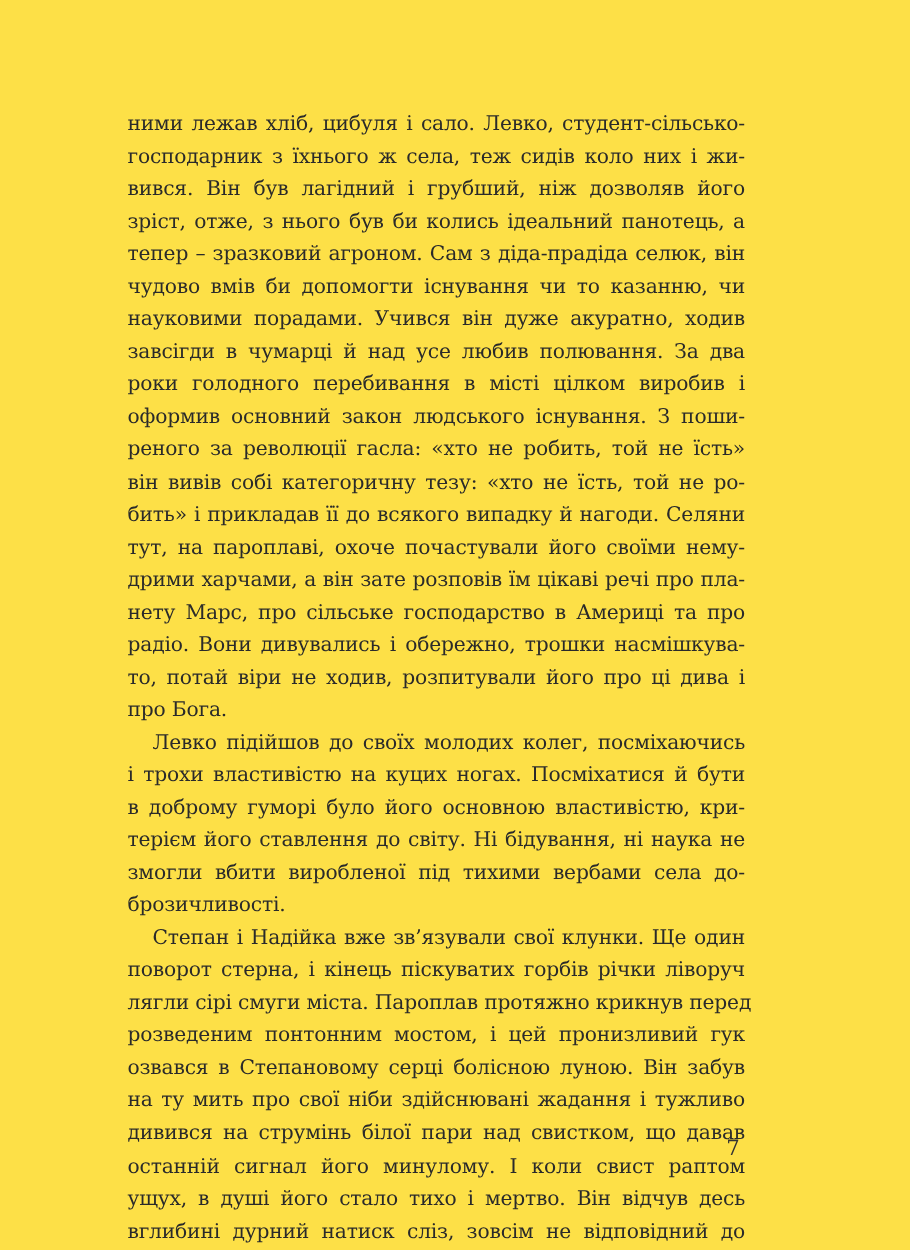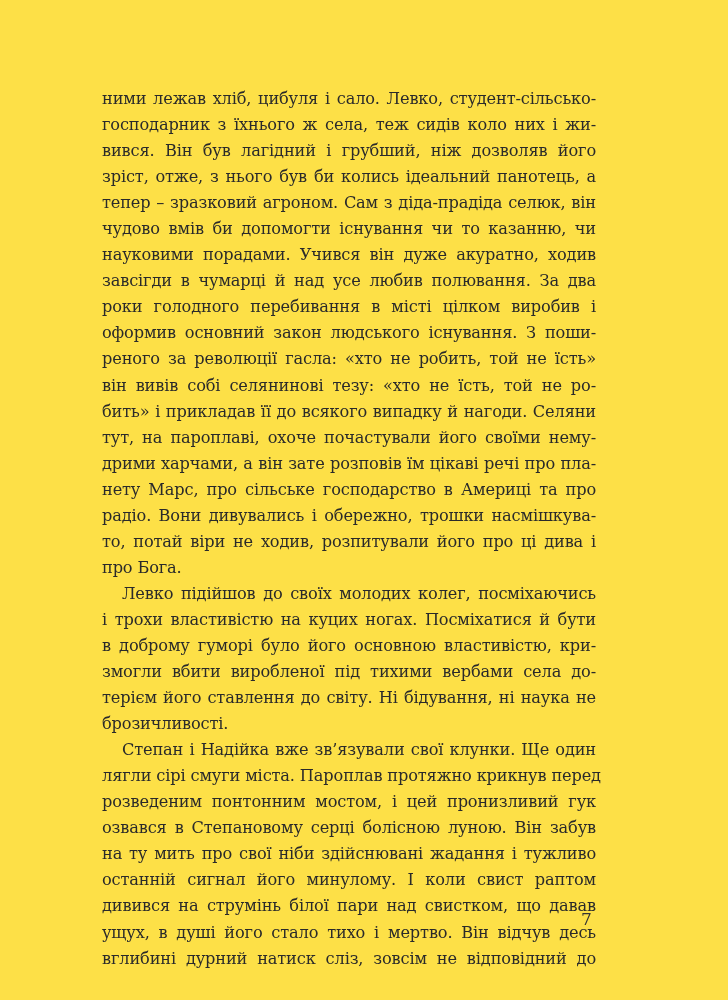--- a/index.html
+++ b/index.html
@@ -36,38 +36,39 @@
     <span class="line">господарник з їхнього ж села, теж сидів коло них і жи-</span>
     <span class="line">вився. Він був лагідний і грубший, ніж дозволяв його</span>
     <span class="line">зріст, отже, з нього був би колись ідеальний панотець, а</span>
     <span class="line">тепер – зразковий агроном. Сам з діда-прадіда селюк, він</span>
     <span class="line">чудово вмів би допомогти існування чи то казанню, чи</span>
     <span class="line">науковими порадами. Учився він дуже акуратно, ходив</span>
     <span class="line">завсігди в чумарці й над усе любив полювання. За два</span>
     <span class="line">роки голодного перебивання в місті цілком виробив і</span>
     <span class="line">оформив основний закон людського існування. З поши-</span>
     <span class="line">реного за революції гасла: «хто не робить, той не їсть»</span>
-    <span class="line">він вивів собі селянинові тезу: «хто не їсть, той не ро-</span>
+    <span class="line">він вивів собі категоричну тезу: «хто не їсть, той не ро-</span>
     <span class="line">бить» і прикладав її до всякого випадку й нагоди. Селяни</span>
     <span class="line">тут, на пароплаві, охоче почастували його своїми нему-</span>
     <span class="line">дрими харчами, а він зате розповів їм цікаві речі про пла-</span>
     <span class="line">нету Марс, про сільське господарство в Америці та про</span>
     <span class="line">радіо. Вони дивувались і обережно, трошки насмішкува-</span>
     <span class="line">то, потай віри не ходив, розпитували його про ці дива і</span>
     <span class="line last">про Бога.</span>
     <span class="line indent">Левко підійшов до своїх молодих колег, посміхаючись</span>
     <span class="line">і трохи властивістю на куцих ногах. Посміхатися й бути</span>
     <span class="line">в доброму гуморі було його основною властивістю, кри-</span>
+    <span class="line">терієм його ставлення до світу. Ні бідування, ні наука не</span>
     <span class="line">змогли вбити виробленої під тихими вербами села до-</span>
-    <span class="line">терієм його ставлення до світу. Ні бідування, ні наука не</span>
     <span class="line last">брозичливості.</span>
     <span class="line indent">Степан і Надійка вже зв’язували свої клунки. Ще один</span>
+    <span class="line">поворот стерна, і кінець піскуватих горбів річки ліворуч</span>
     <span class="line">лягли сірі смуги міста. Пароплав протяжно крикнув перед</span>
     <span class="line">розведеним понтонним мостом, і цей пронизливий гук</span>
     <span class="line">озвався в Степановому серці болісною луною. Він забув</span>
     <span class="line">на ту мить про свої ніби здійснювані жадання і тужливо</span>
+    <span class="line">дивився на струмінь білої пари над свистком, що давав</span>
     <span class="line">останній сигнал його минулому. І коли свист раптом</span>
-    <span class="line">дивився на струмінь білої пари над свистком, що давав</span>
     <span class="line">ущух, в душі його стало тихо і мертво. Він відчув десь</span>
     <span class="line">вглибині дурний натиск сліз, зовсім не відповідний до</span>
   </div>
   <div class="page-number">7</div>
 </div>
 
 </body></html>

